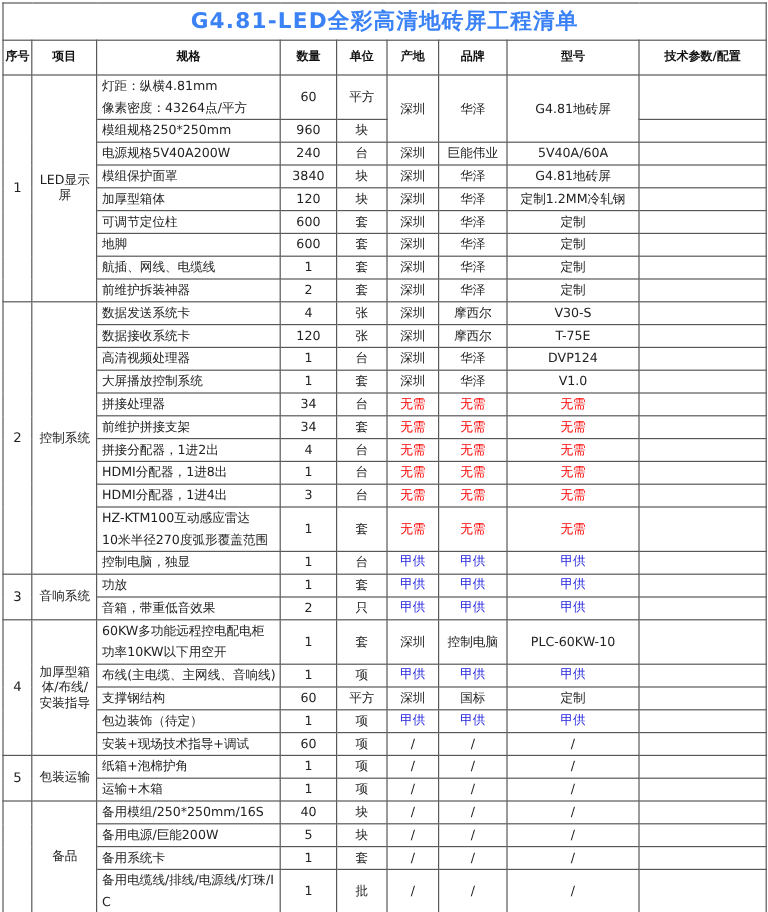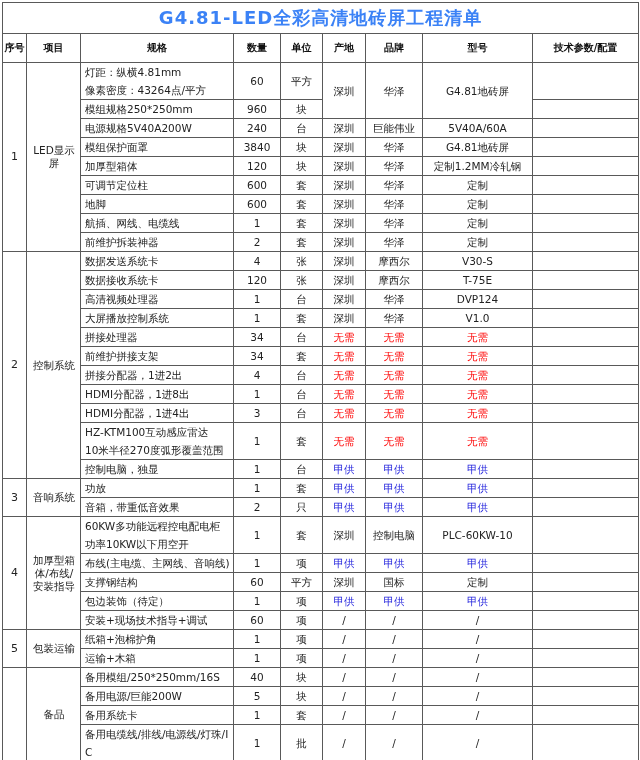--- a/index.html
+++ b/index.html
@@ -46,21 +46,21 @@
     padding:0 2px 0 3px;
     line-height:13px;
   }
   td.c-spec{
     text-align:left;
     padding:0 2px 0 4px;
     white-space:pre-line;
   }
   tbody tr:last-child td{height:29px;}
   .t-red{color:var(--red,#fe0000);}
-  .t-blue{color:var(--blue,#2222dd);}
+  .t-blue{color:var(--blue,#2222dd);font-family:Liberation Serif, serif;}
 </style>
 </head>
 <body>
 
 <table class="sheet">
   <colgroup>
     <col style="width:24px">
       <col style="width:54px">
       <col style="width:153px">
     <col style="width:47px">

